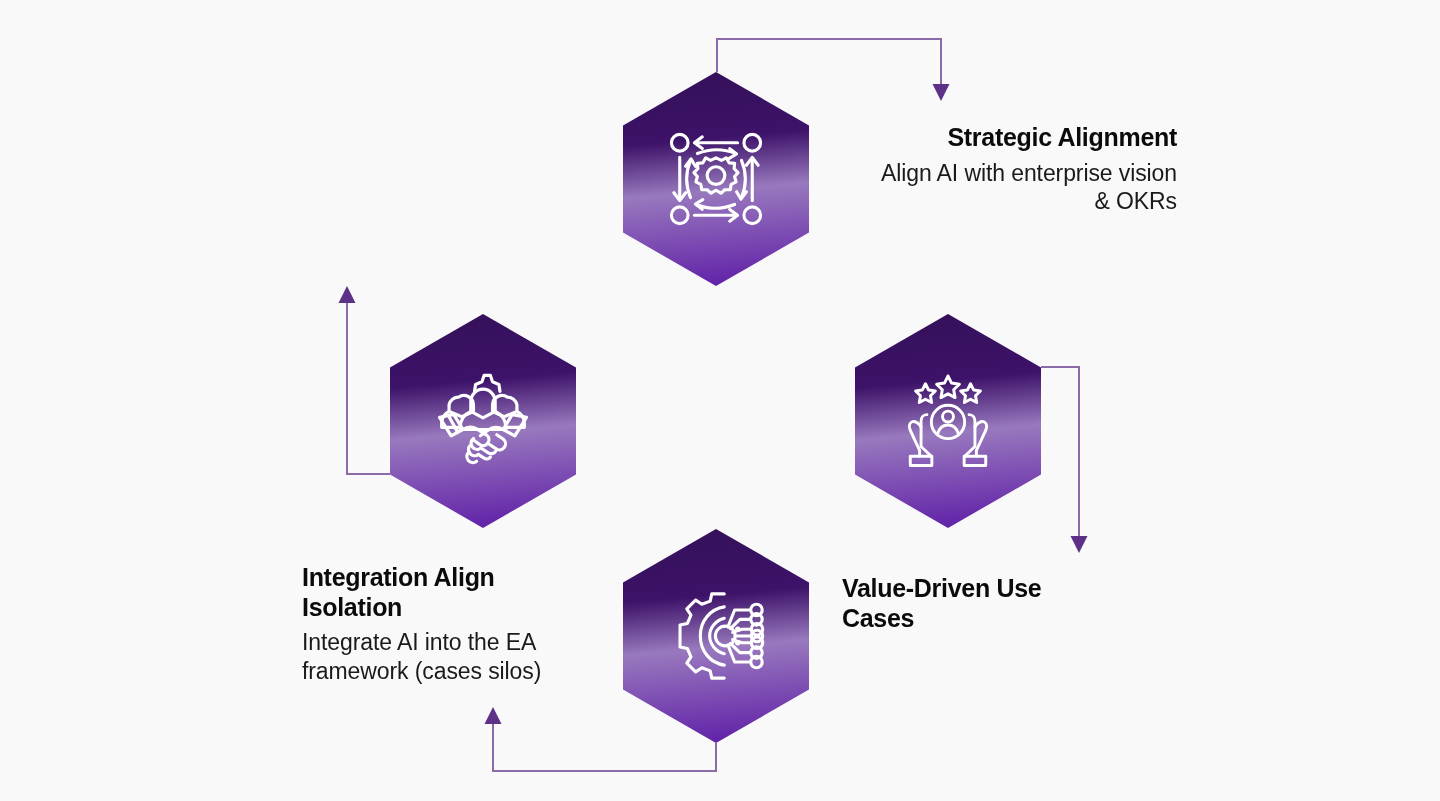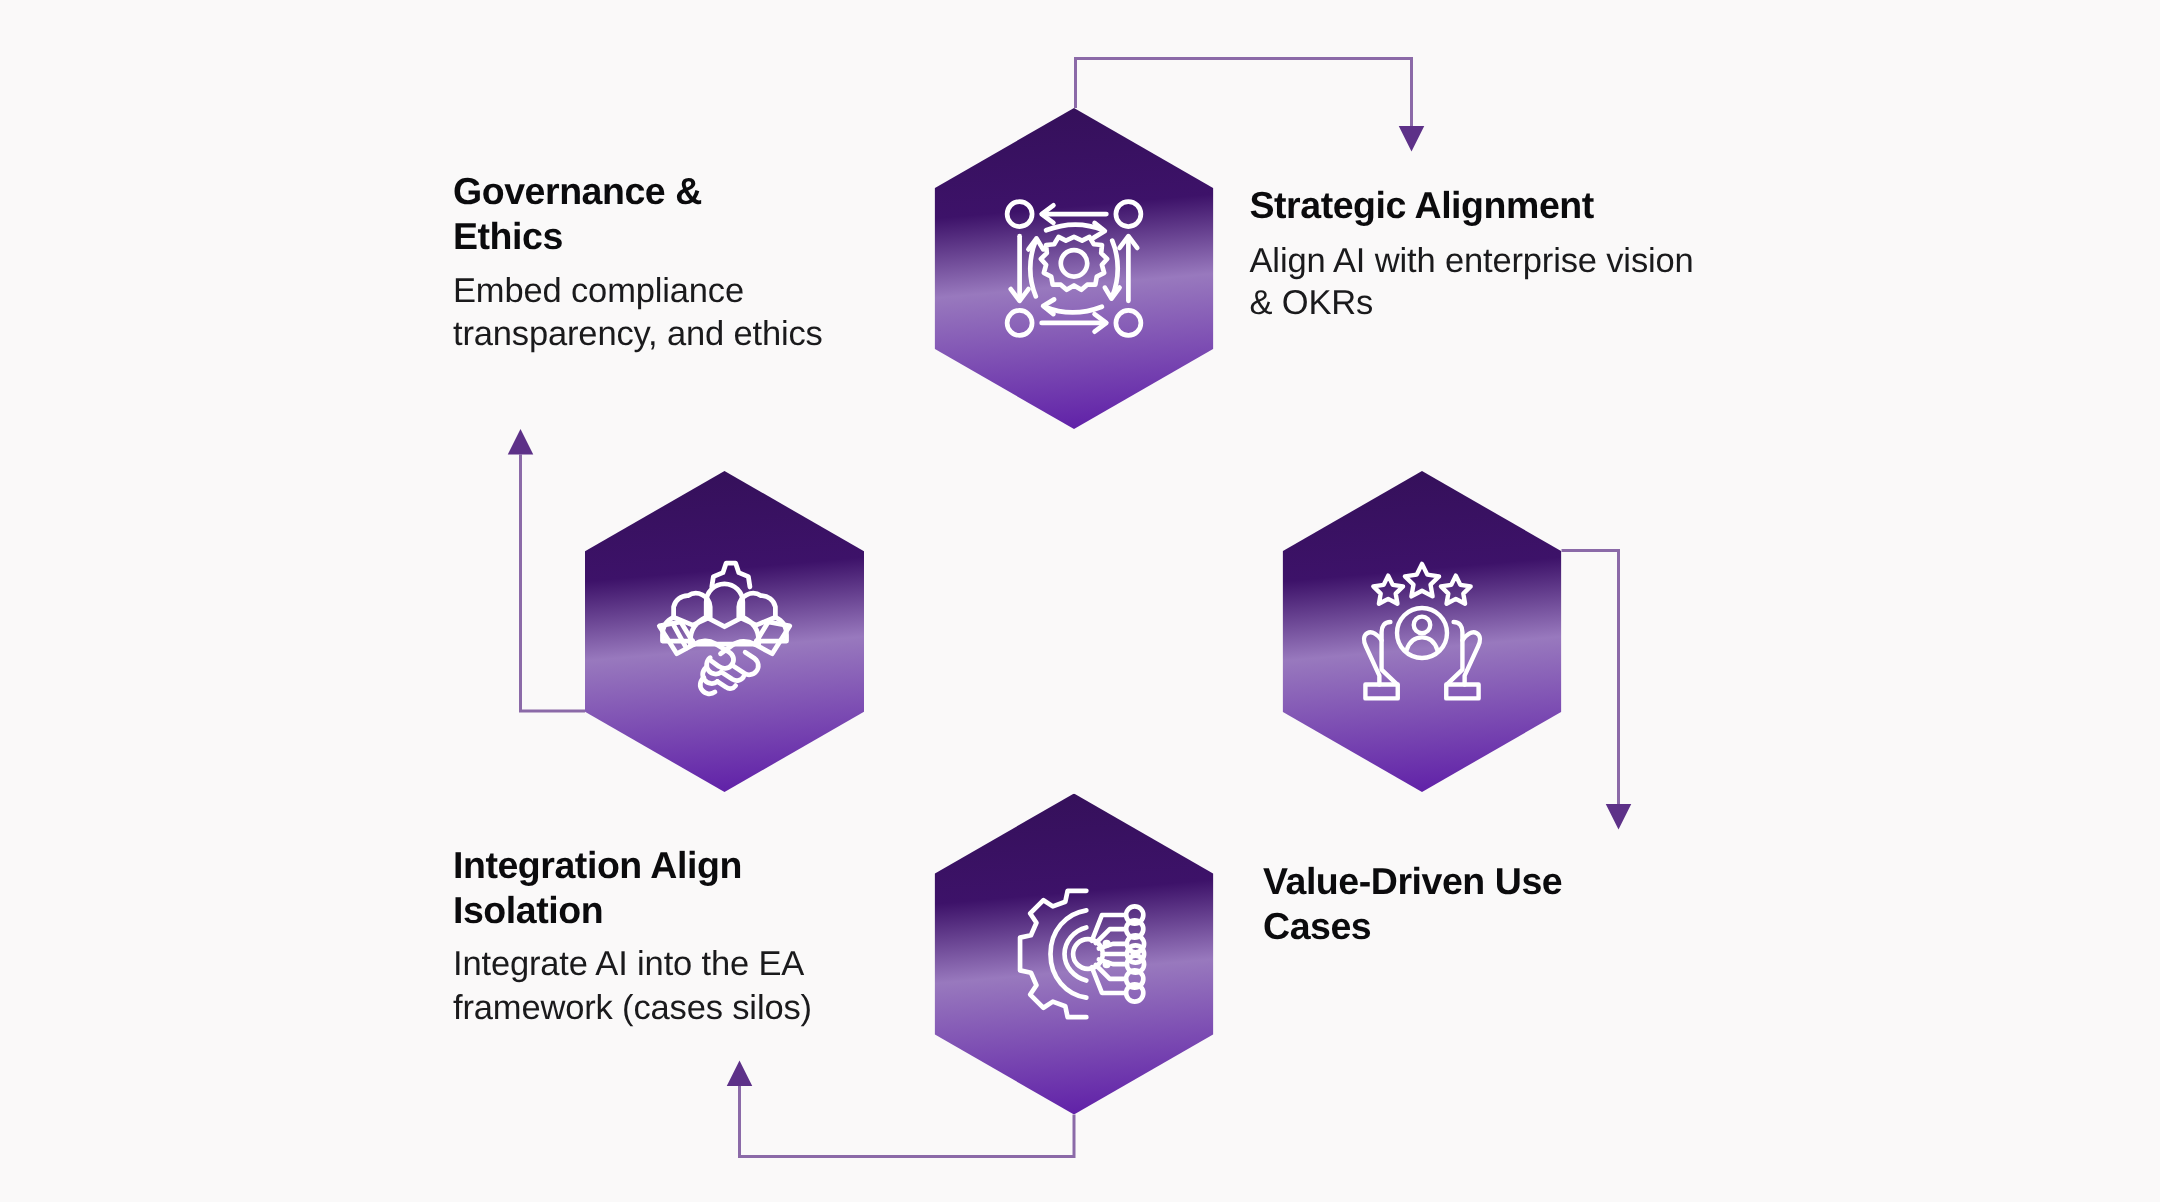--- a/index.html
+++ b/index.html
@@ -73,21 +73,21 @@
   .block p {
     margin: 0;
     font-size: 23px;
     line-height: 1.24;
     font-weight: 400;
     letter-spacing: -0.1px;
     color: #1a1a1c;
   }
 
   .block.governance { left: 302px; top: 114px;  width: 270px; }
-  .block.strategic  { left: 833px; top: 123px;  width: 300px; }
+  .block.strategic  { left: 877px; top: 123px;  width: 300px; text-align: right; }
   .block.value      { left: 842px; top: 574px;  width: 300px; }
   .block.integration{ left: 302px; top: 563px;  width: 300px; }
 
   .block.governance h3 { width: 210px; }
   .block.value h3      { width: 200px; }
   .block.integration h3{ width: 240px; }
 </style>
 </head>
 <body>
 
@@ -243,24 +243,20 @@
       <path d="M69,58 C64.5,55.5 59,55.5 55,58.5 L47.5,64"></path>
       <path d="M41,66.5 C38.5,68.5 38,72 40,74.5 C42,77 45.5,77.5 48,75.5"></path>
       <path d="M38.5,72.5 C36,74.5 35.5,78 37.5,80.5 C39.5,83 43,83.5 45.5,81.5"></path>
       <path d="M37,79 C34.5,81 34,84.5 36,87 C38,89.5 41.5,90 44,88"></path>
       <path d="M54.5,71 L62,76 C64.5,78 68,77.5 70,75 C72,72.5 71.5,69 69,67 L63,63"></path>
       <path d="M48,75.5 L55,80 C57.5,81.5 60.5,81 62,78.5"></path>
       <path d="M45.5,81.5 L51,85 C53,86.5 55.5,86 57,84"></path>
     </svg>
   </div>
 
-  <div class="block governance">
-    <h3>Governance &amp; Ethics</h3>
-    <p>Embed compliance transparency, and ethics</p>
-  </div>
 
   <div class="block strategic">
     <h3>Strategic Alignment</h3>
     <p>Align AI with enterprise vision &amp; OKRs</p>
   </div>
 
   <div class="block value">
     <h3>Value-Driven Use Cases</h3>
   </div>
 

